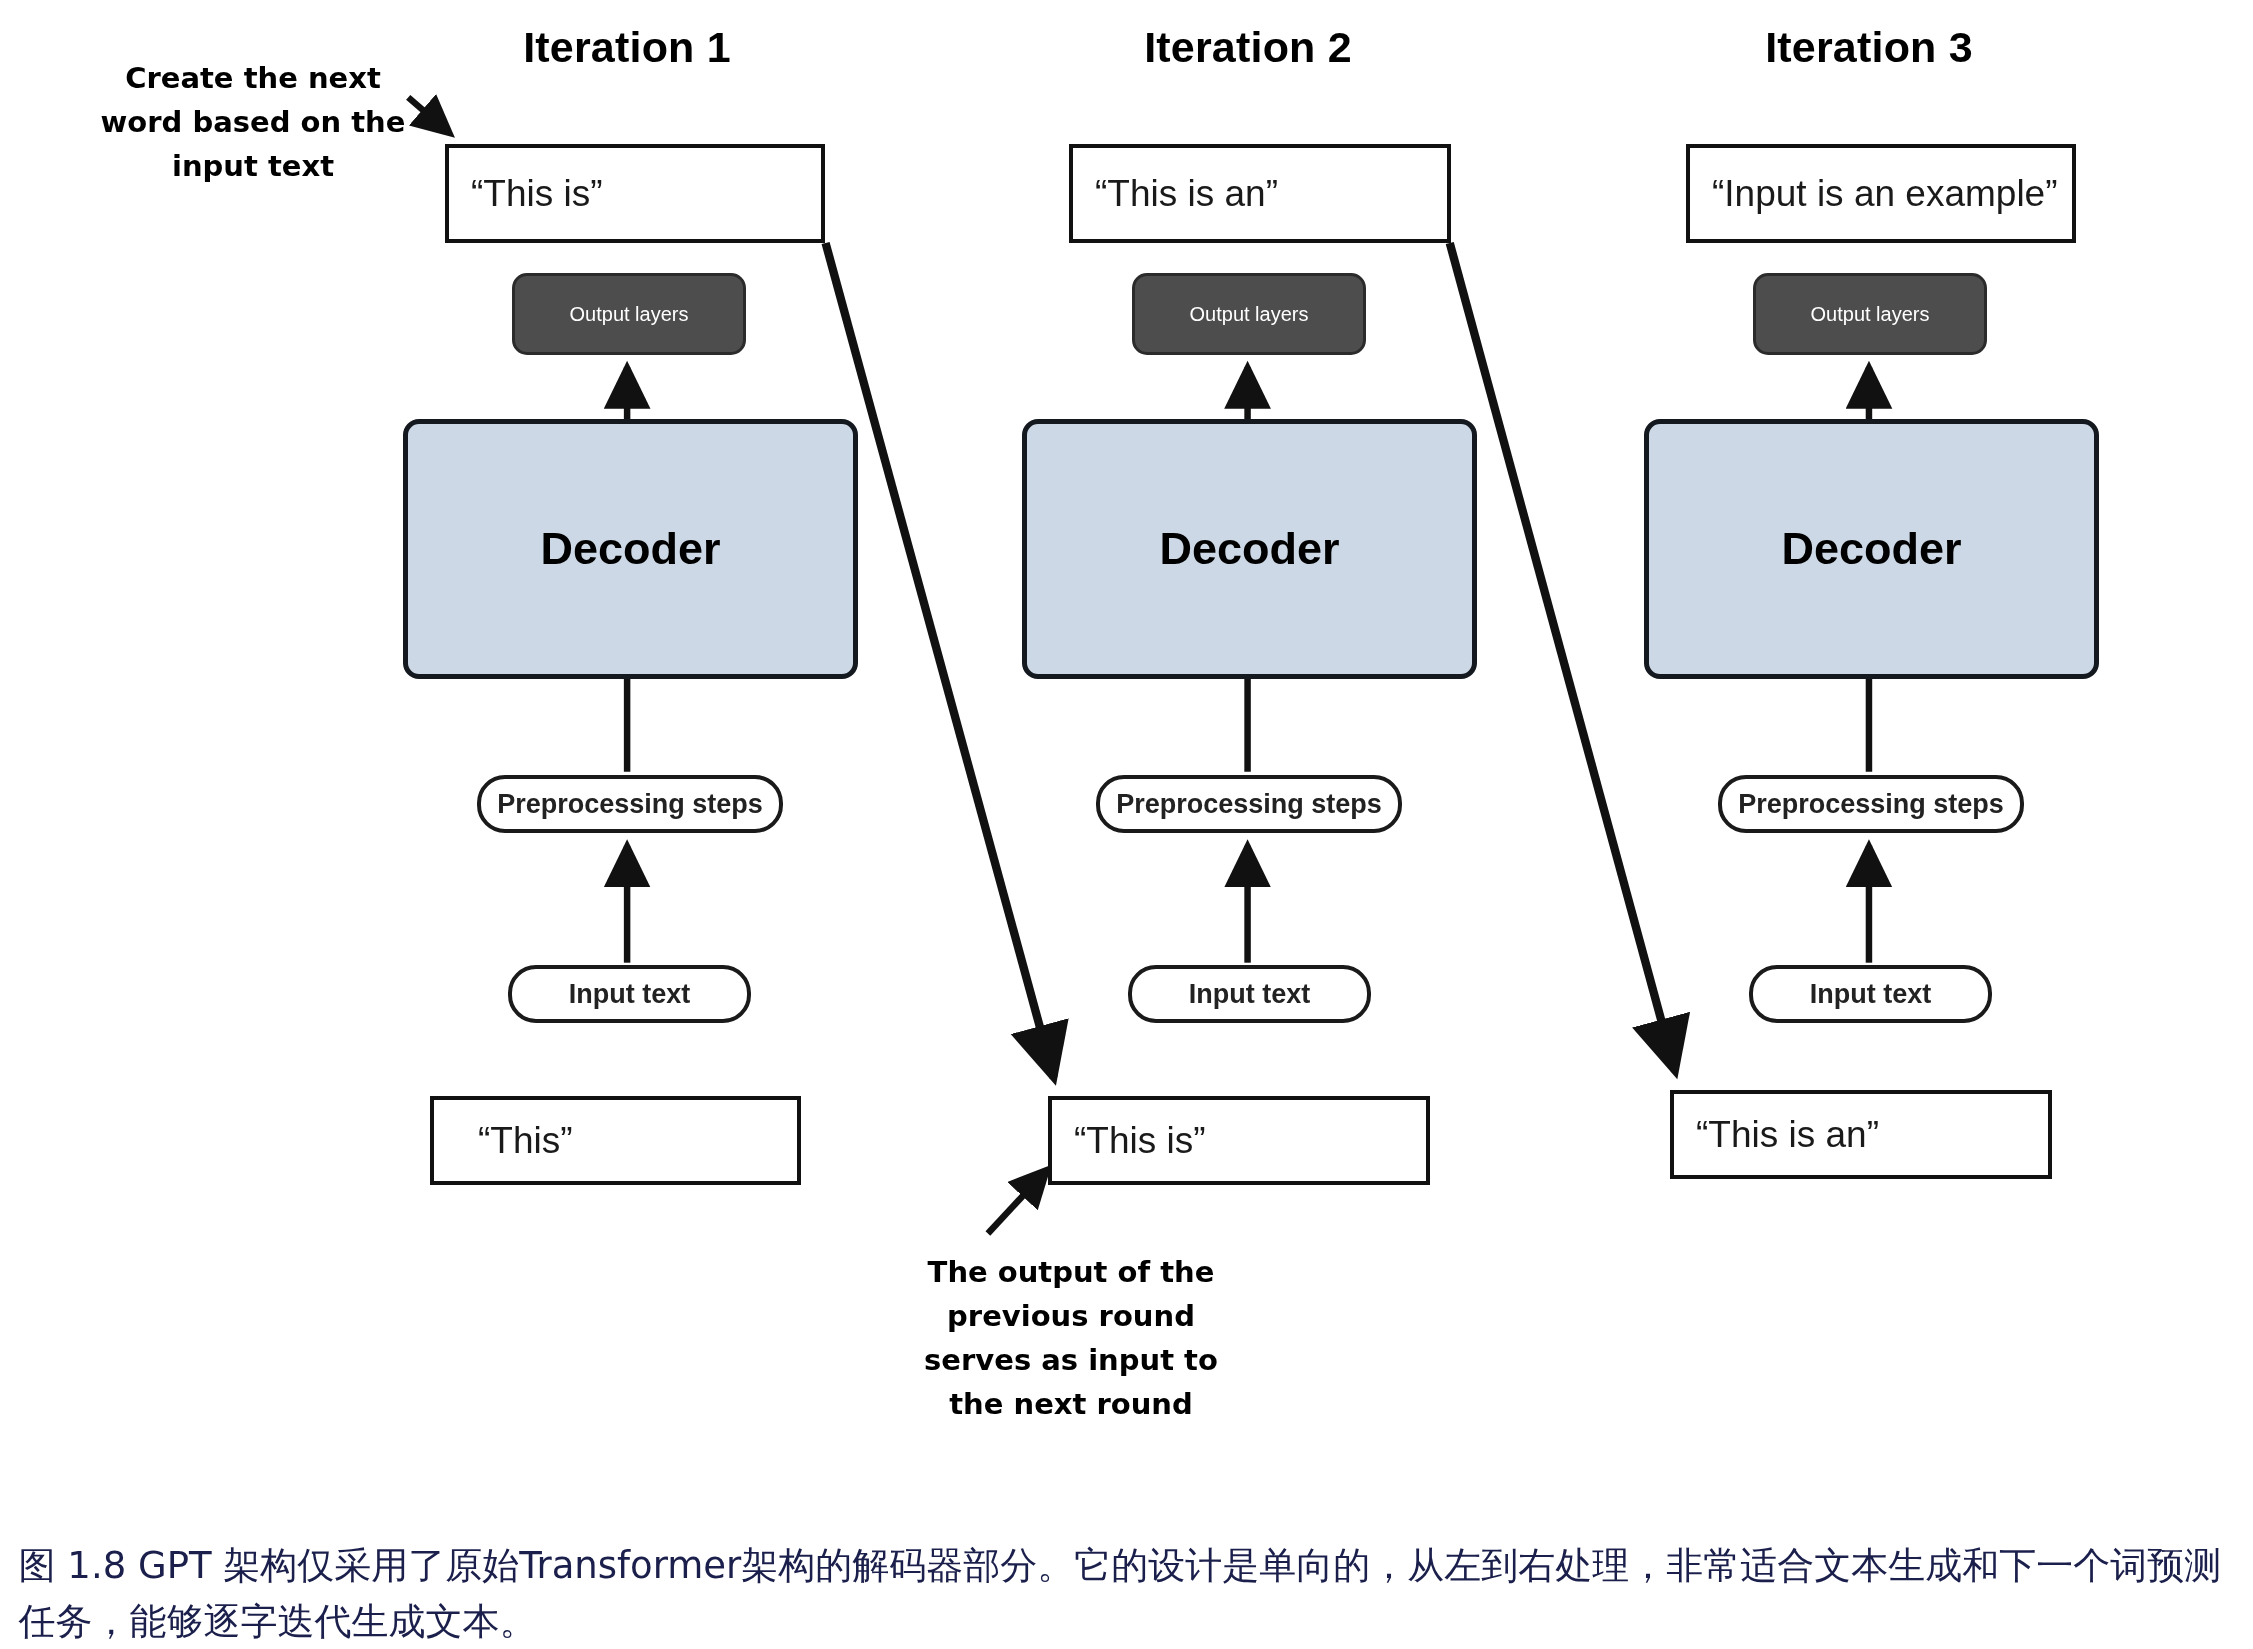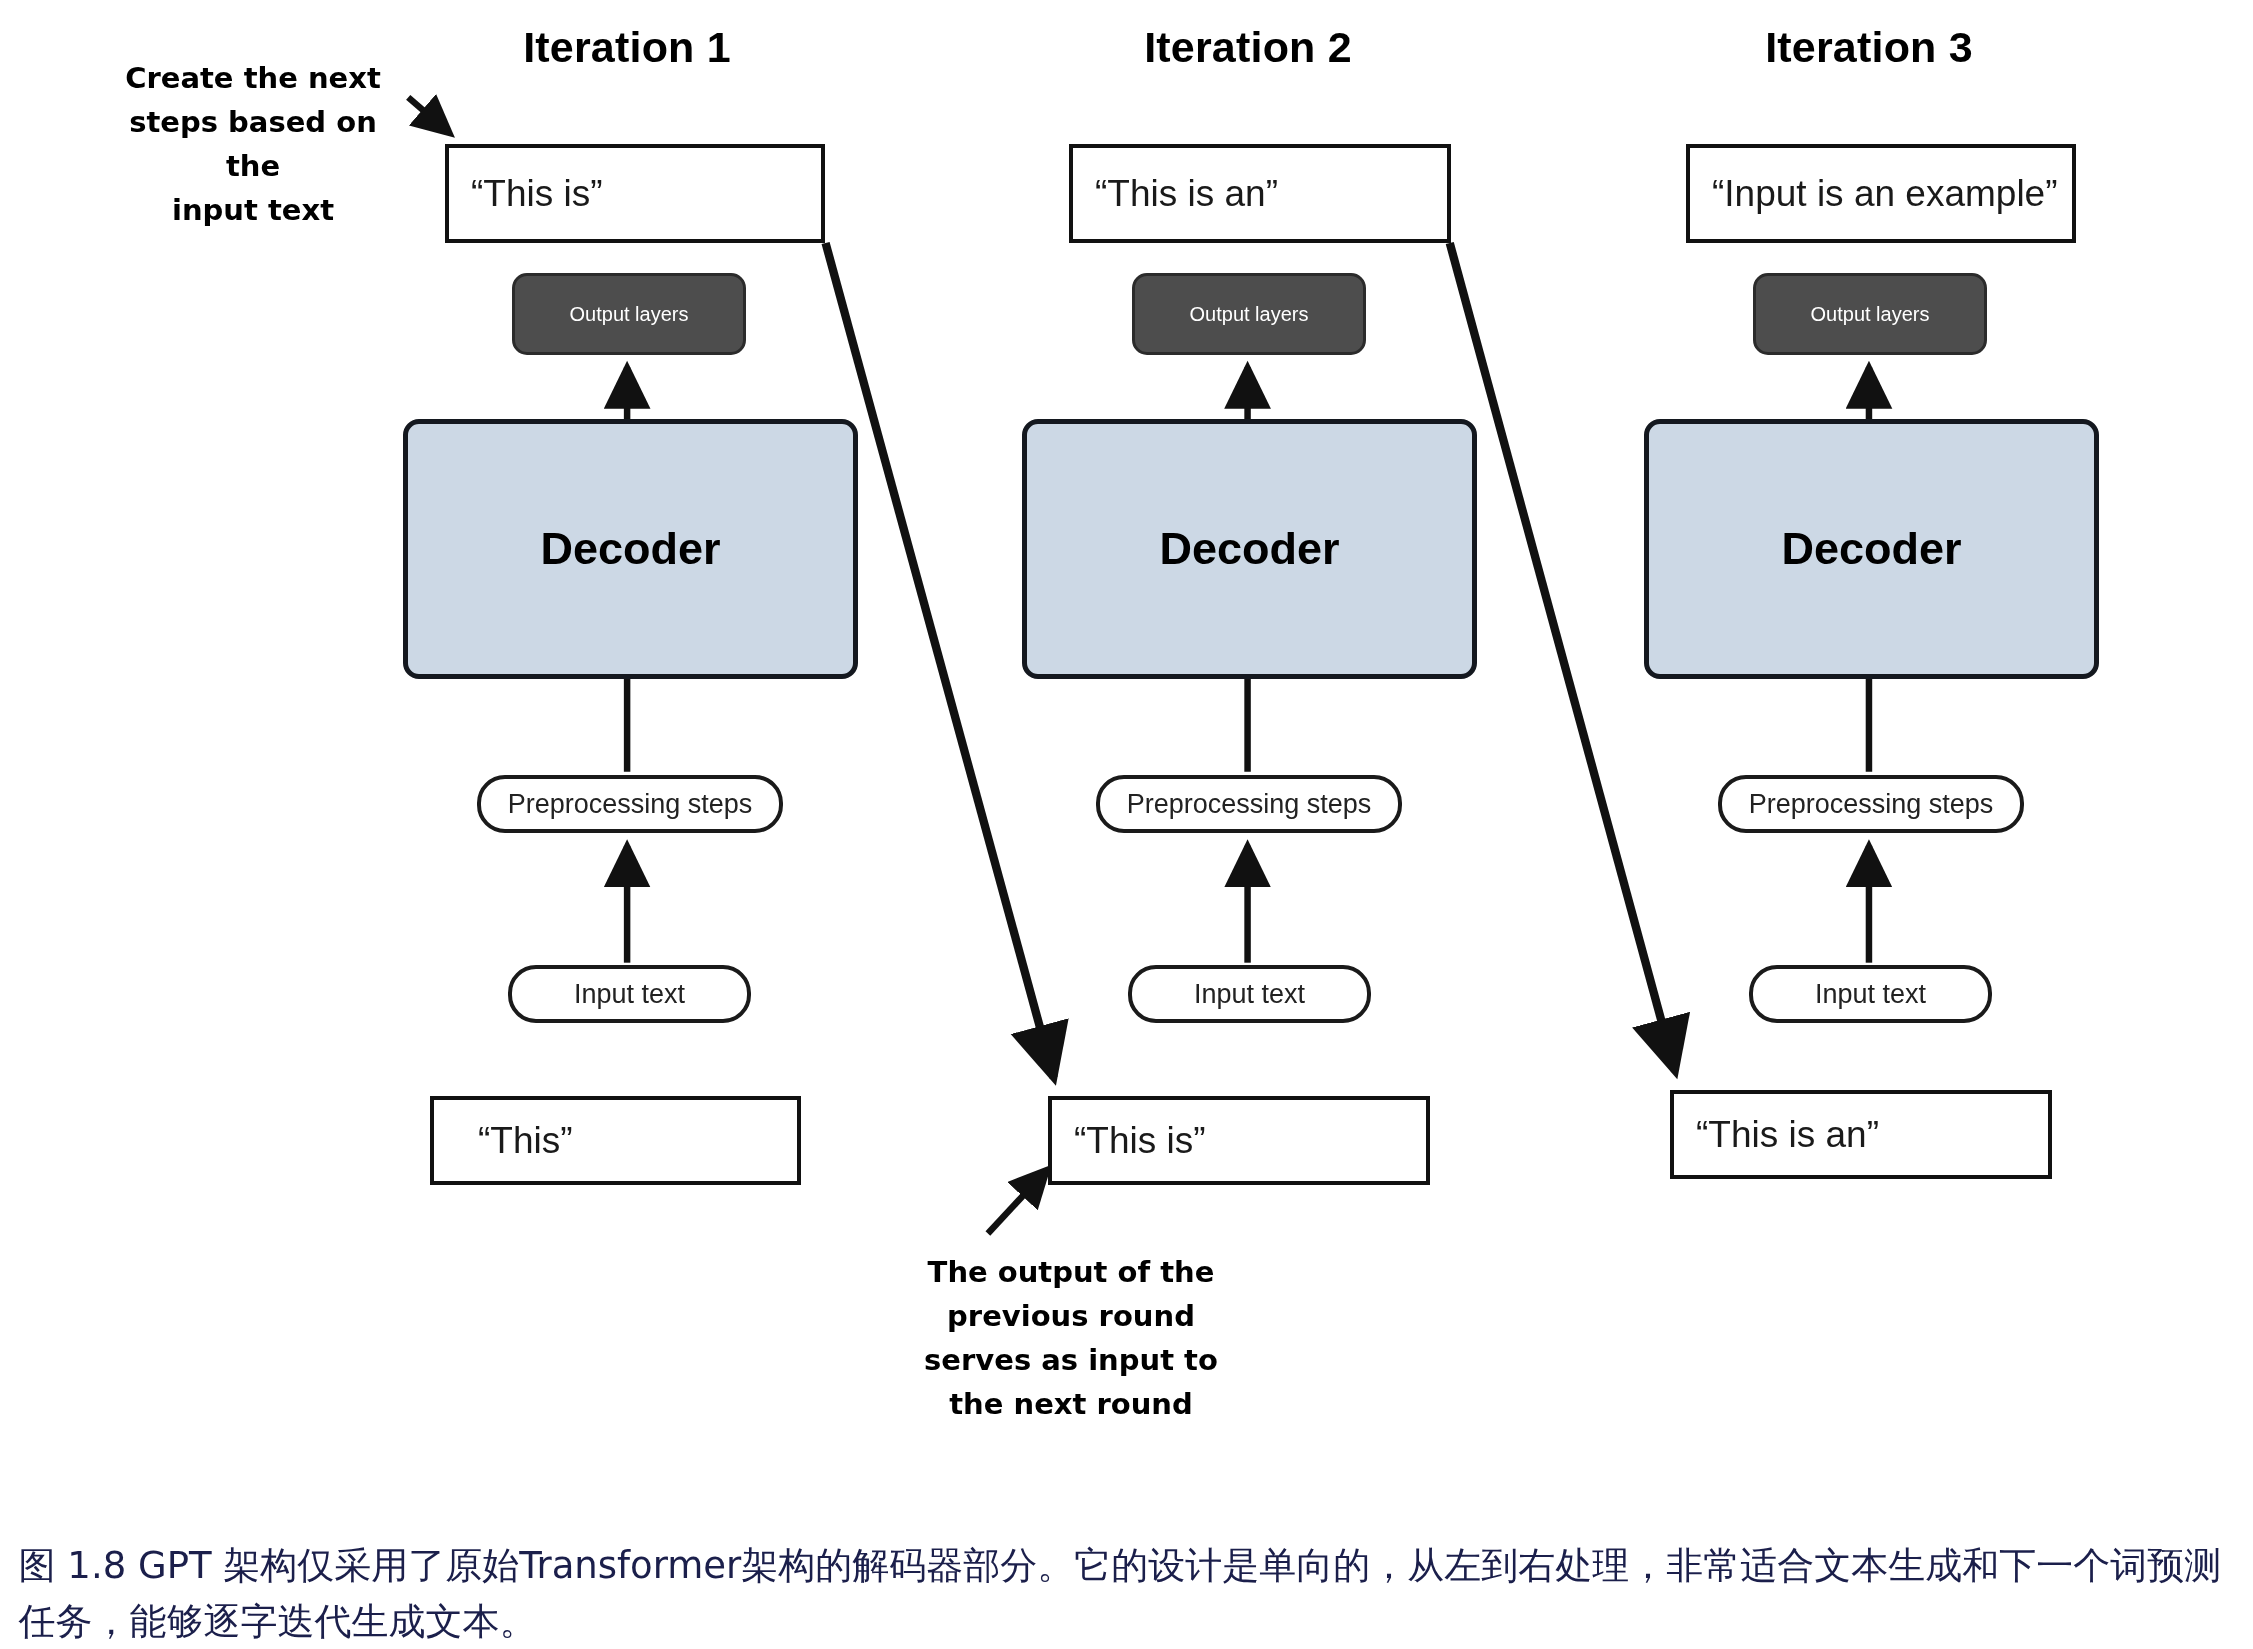--- a/index.html
+++ b/index.html
@@ -60,20 +60,21 @@
   .pill {
     border: 4.6px solid #1a1a1a;
     border-radius: 28px;
     background: #ffffff;
     display: flex;
     align-items: center;
     justify-content: center;
     font-size: 27px;
     color: #222222;
     white-space: nowrap;
+    font-weight: bold;
   }
 
   .pill-dark {
     border: 3.7px solid #2b2b2b;
     border-radius: 15px;
     background: #4d4d4d;
     display: flex;
     align-items: center;
     justify-content: center;
     font-size: 20px;
@@ -158,21 +159,21 @@
       <path d="M1563,262 L1806,1155" stroke="#111111" stroke-width="9" fill="none" marker-end="url(#ah)"></path>
     </g>
 
     <g>
       <path d="M1065,1330 L1128,1262" stroke="#111111" stroke-width="7" fill="none" marker-end="url(#ahb)"></path>
     </g>
   </svg>
 
   <div class="abs annot" style="left:100px; top:56px; width:306px;">
     <div>Create the next</div>
-    <div>steps based on the</div>
+    <div>word based on the</div>
     <div>input text</div>
   </div>
 
   <div class="abs col-title" style="left:395px; top:23px; width:464px;">Iteration 1</div>
 
   <div class="abs text-rect" style="left:445px; top:144px; width:380px; height:99px;">“This is”</div>
 
   <div class="abs pill-dark" style="left:512px; top:273px; width:234px; height:82px;">Output layers</div>
 
   <div class="abs decoder" style="left:403px; top:419px; width:455px; height:260px;">Decoder</div>

